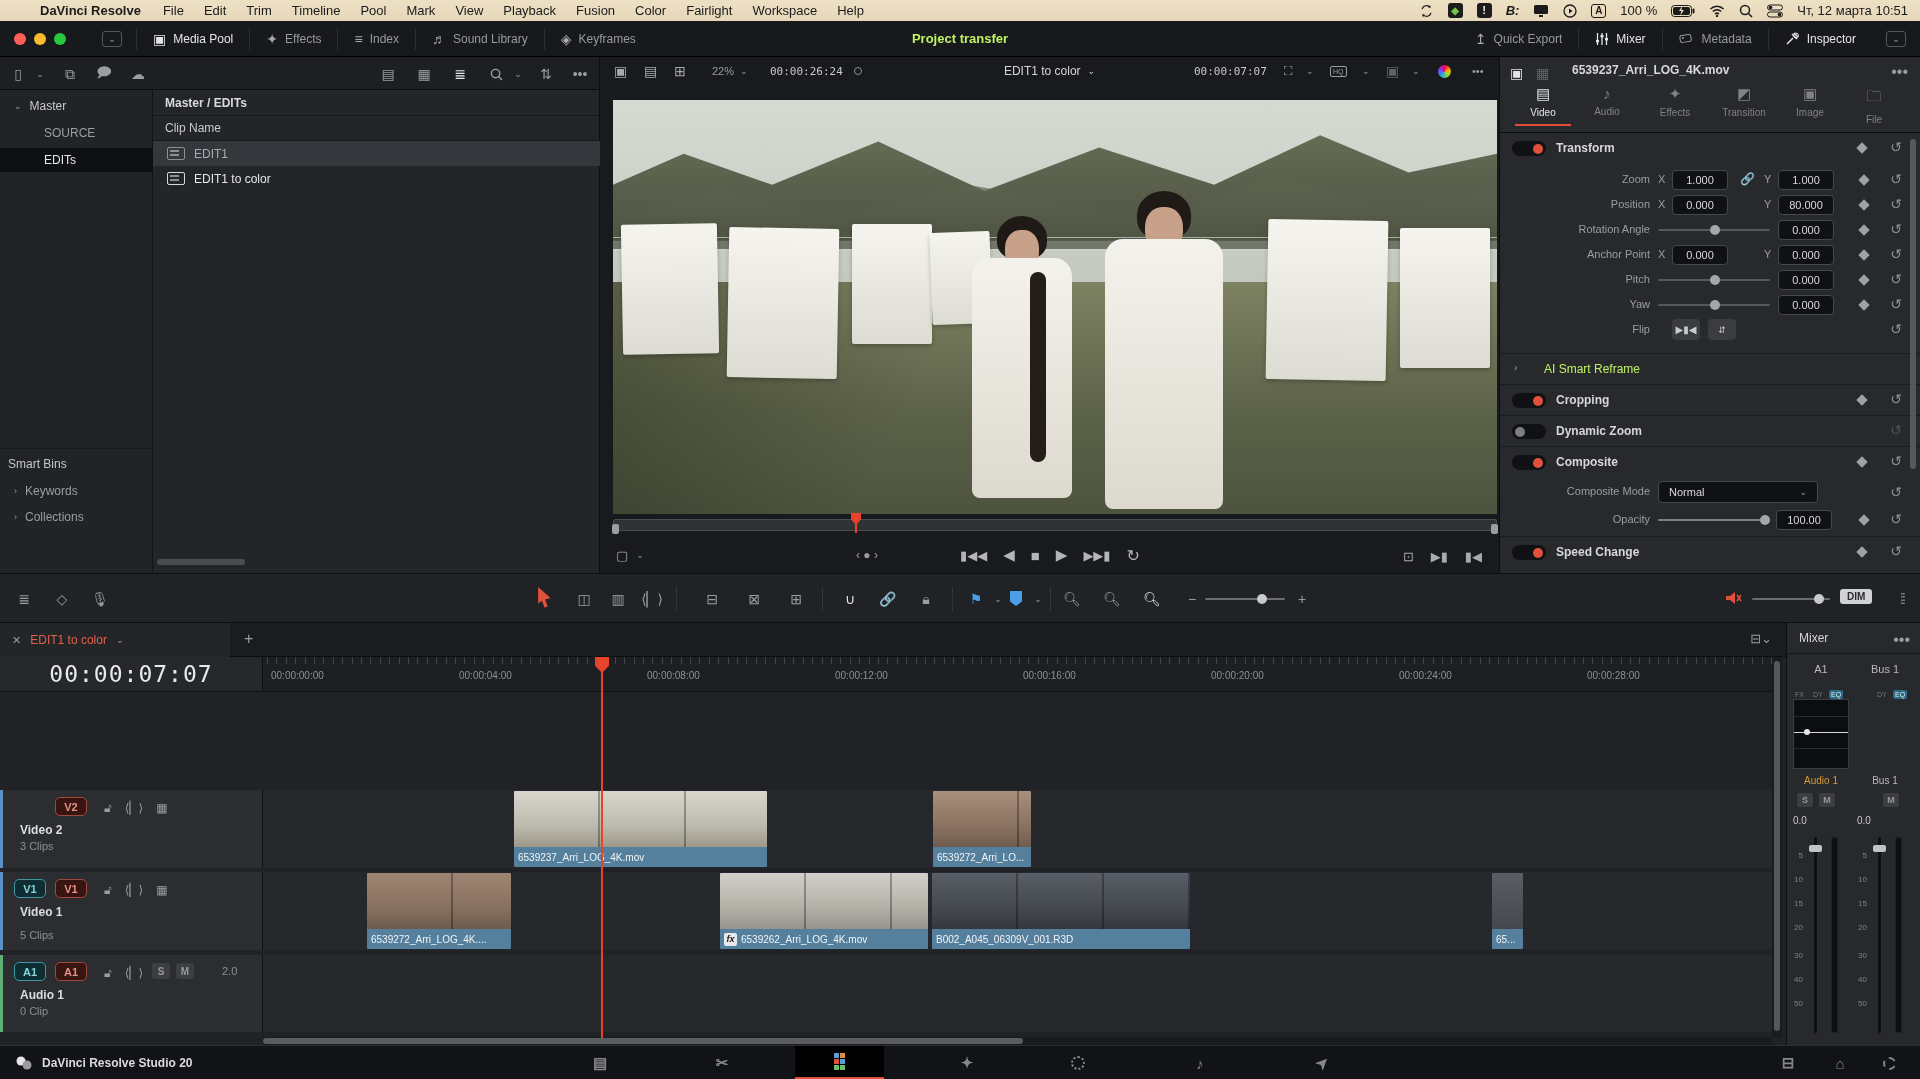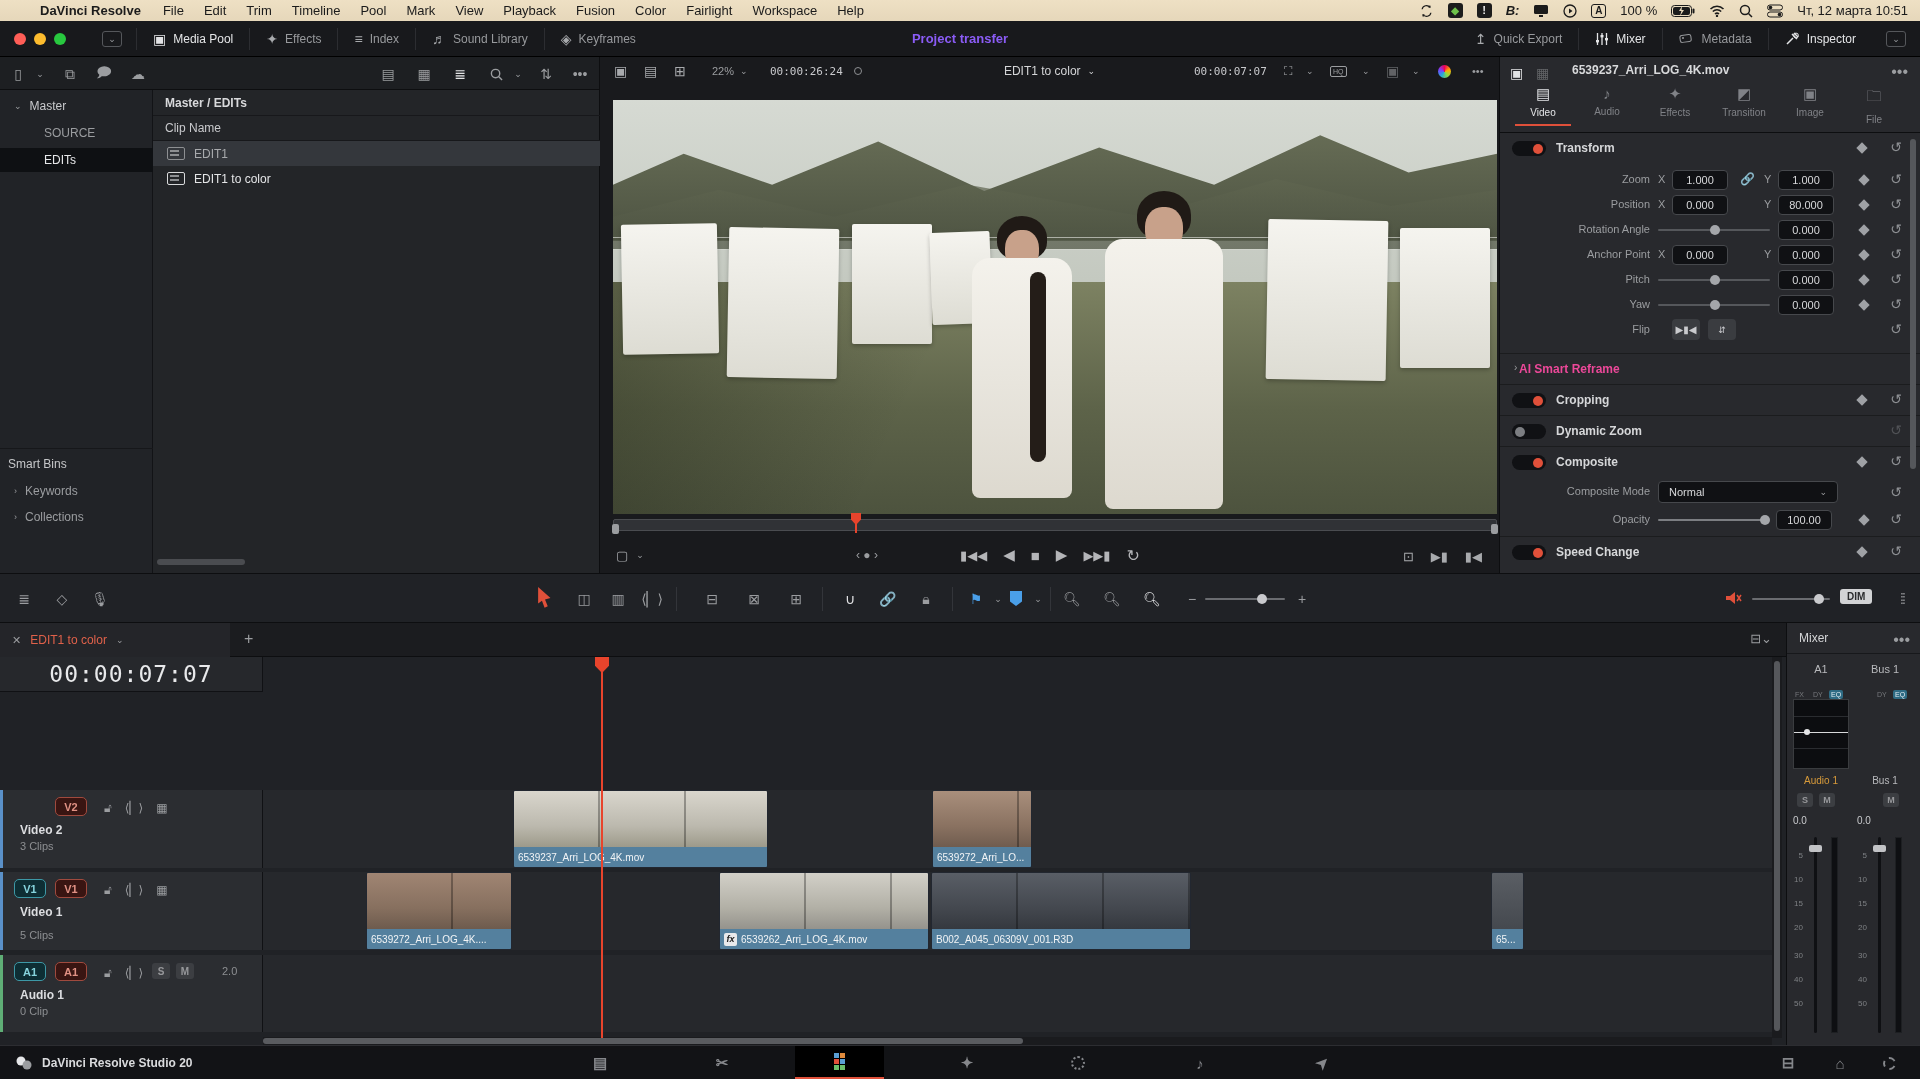--- a/index.html
+++ b/index.html
@@ -14,21 +14,21 @@
   #menubar .appname{font-weight:bold;margin:0 12px 0 14px;}
   #menubar .right{margin-left:auto;display:flex;align-items:center;gap:14px;padding-right:12px;}
   .mb-badge{display:inline-flex;align-items:center;justify-content:center;width:15px;height:15px;background:#1c1c1c;border-radius:3px;color:#fff;font-size:10px;font-weight:bold;}
   
   #toolbar{left:0;top:21px;width:1920px;height:36px;background:#18191c;border-bottom:1px solid #000;display:flex;align-items:center;color:#989a9d;font-size:12px;}
   .tlight{width:12px;height:12px;border-radius:50%;margin-right:8px;}
   .tb-btn{display:flex;align-items:center;gap:7px;padding:0 16px;height:100%;}
   .tb-btn.on{color:#e4e5e7;}
   .tb-sep{width:1px;height:22px;background:#2c2d31;}
   .chev-box{width:20px;height:16px;border:1px solid #55575b;border-radius:3px;display:flex;align-items:center;justify-content:center;color:#9b9da0;font-size:9px;}
-  #tb-title{position:absolute;left:50%;transform:translateX(-50%);color:#8b5cf6;font-size:13px;font-weight:bold;}
+  #tb-title{position:absolute;left:50%;transform:translateX(-50%);color:#bef264;font-size:13px;font-weight:bold;}
   #subtb{left:0;top:57px;width:600px;height:33px;background:#1d1f22;border-bottom:1px solid #0d0e10;border-right:1px solid #0d0e10;}
   #bintree{left:0;top:90px;width:153px;height:483px;background:#212327;border-right:1px solid #121316;}
   #cliplist{left:153px;top:90px;width:447px;height:483px;background:#232528;border-right:1px solid #0d0e10;}
   .binrow{position:absolute;left:0;width:153px;height:24px;display:flex;align-items:center;color:#9b9da0;font-size:12px;}
   .binrow.sel{background:#0e1013;color:#e6e7e9;}
   .listhead{position:absolute;left:0;width:447px;color:#c9cacd;font-size:12px;display:flex;align-items:center;padding-left:12px;border-bottom:1px solid #17181b;}
   .cliprow{position:absolute;left:0;width:447px;height:25px;display:flex;align-items:center;gap:9px;padding-left:14px;font-size:12px;}
   .tl-glyph{width:18px;height:13px;border:1px solid #8d8f92;border-radius:2px;position:relative;}
   .tl-glyph::before{content:"";position:absolute;left:2px;top:2px;width:9px;height:2px;background:#8d8f92;box-shadow:0 4px 0 #8d8f92;}
   
@@ -478,21 +478,21 @@
 
   <div class="insp-row" style="top:262px;height:30px;">
     <span class="ilabel">Flip</span>
     <span class="abs" style="left:172px;top:0;width:28px;height:21px;background:#3a3c40;border-radius:4px;display:flex;align-items:center;justify-content:center;color:#c9cacd;font-size:10px;">▶▮◀</span>
     <span class="abs" style="left:208px;top:0;width:28px;height:21px;background:#3a3c40;border-radius:4px;display:flex;align-items:center;justify-content:center;color:#c9cacd;font-size:9px;">⇵</span>
     <span class="reset">↺</span>
   </div>
 
   <div class="sec" style="top:296px;">
     <span class="abs" style="left:14px;top:8px;color:#9b9da0;font-size:10px;">›</span>
-    <span class="title" style="left:19px;font-weight:bold;color:#ec4899;">AI Smart Reframe</span>
+    <span class="title" style="left:44px;font-weight:normal;color:#bef264;">AI Smart Reframe</span>
   </div>
   <div class="sec" style="top:327px;">
     <span class="toggle on">
         <span class="td"></span>
       </span>
     <span class="title">Cropping</span>
     <span class="kf" style="right:54px;top:11px;"></span>
     <span class="reset" style="top:6px;">↺</span>
   </div>
   <div class="sec" style="top:358px;">
@@ -505,21 +505,21 @@
   <div class="sec" style="top:389px;">
     <span class="toggle on">
         <span class="td"></span>
       </span>
     <span class="title">Composite</span>
     <span class="kf" style="right:54px;top:11px;"></span>
     <span class="reset" style="top:6px;">↺</span>
   </div>
   <div class="insp-row" style="top:424px;">
     <span class="ilabel">Composite Mode</span>
-    <div class="abs" style="left:158px;top:0;width:180px;height:22px;background:#101114;border:1px solid #46484c;border-radius:4px;display:flex;align-items:center;color:#d8d9db;font-size:11px;padding:0 10px;">
+    <div class="abs" style="left:158px;top:0;width:160px;height:22px;background:#101114;border:1px solid #46484c;border-radius:4px;display:flex;align-items:center;color:#d8d9db;font-size:11px;padding:0 10px;">
       <span>Normal</span>
       <span style="margin-left:auto;font-size:9px;color:#9b9da0;">⌄</span>
     </div>
     <span class="reset" style="top:3px;">↺</span>
   </div>
   <div class="insp-row" style="top:452px;">
     <span class="ilabel">Opacity</span>
     <div class="islider" style="left:158px;width:110px;background:#7c7e82;">
         <span class="dot" style="left:102px;"></span>
       </div>
@@ -587,20 +587,30 @@
     <div class="abs" style="left:0;top:0;width:230px;height:34px;background:#242529;display:flex;align-items:center;gap:9px;padding:0 12px;">
       <span style="color:#9b9da0;font-size:11px;">✕</span>
       <span style="color:#e0614a;font-size:12px;">EDIT1 to color</span>
       <span style="color:#9b9da0;font-size:9px;">⌄</span>
     </div>
     <span class="abs" style="left:244px;top:7px;color:#9b9da0;font-size:16px;">+</span>
     <span class="abs" style="right:14px;top:8px;color:#9b9da0;font-size:13px;">⊟⌄</span>
   </div>
 
   <div id="tc-big" class="mono">00:00:07:07</div>
+  <div id="ruler">
+    <span class="rlabel" style="left:8px;">00:00:00:00</span>
+    <span class="rlabel" style="left:196px;">00:00:04:00</span>
+    <span class="rlabel" style="left:384px;">00:00:08:00</span>
+    <span class="rlabel" style="left:572px;">00:00:12:00</span>
+    <span class="rlabel" style="left:760px;">00:00:16:00</span>
+    <span class="rlabel" style="left:948px;">00:00:20:00</span>
+    <span class="rlabel" style="left:1136px;">00:00:24:00</span>
+    <span class="rlabel" style="left:1324px;">00:00:28:00</span>
+  </div>
 
   <div class="lane" style="top:167px;height:78px;"></div>
   <div class="lane" style="top:249px;height:78px;"></div>
   <div class="lane" style="top:332px;height:77px;"></div>
 
   <div class="thead" style="top:167px;height:78px;">
     <span class="abs" style="left:0;top:0;width:3px;height:78px;background:#5a90c8;"></span>
     <span class="badge red abs" style="left:55px;top:7px;">V2</span>
     <span class="ti" style="left:98px;top:8px;font-size:12px;">🔓︎</span>
     <span class="ti" style="left:124px;top:8px;font-size:12px;">⟨▏⟩</span>

